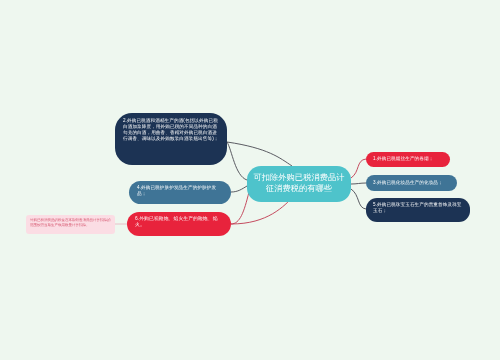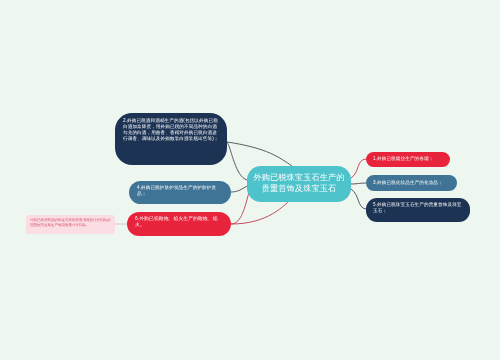--- a/index.html
+++ b/index.html
@@ -114,21 +114,21 @@
 
     <path d="M351,189 C360,195 357,208 366,209" stroke="#4a4a52" stroke-width="0.9" fill="none"></path>
 
     <path d="M227,142 C268,148 280,158 292,166" stroke="#4a4a52" stroke-width="0.9" fill="none"></path>
     <path d="M231,224 C268,224 284,206 294,196" stroke="#c0394f" stroke-width="0.9" fill="none"></path>
 
     <path d="M115,224 L127,224" stroke="#e8b7c4" stroke-width="0.9" fill="none"></path>
   </svg>
 
   <div class="node n-center">
-    <span class="txt">外购已税珠宝玉石生产的贵重首饰及珠宝玉石</span>
+    <span class="txt">可扣除外购已税消费品计征消费税的有哪些</span>
   </div>
 
   <div class="node n-left2">
     <span class="txt">2.外购已税酒和酒精生产的酒(包括以外购已税白酒加浆降度，用外购已税的不同品种的白酒勾兑的白酒，用曲香、香精对外购已税白酒进行调香、调味以及外购散装白酒装瓶出售等)；</span>
   </div>
 
   <div class="node n-left4">
     <span class="txt">4.外购已税护肤护发品生产的护肤护发品；</span>
   </div>
 

